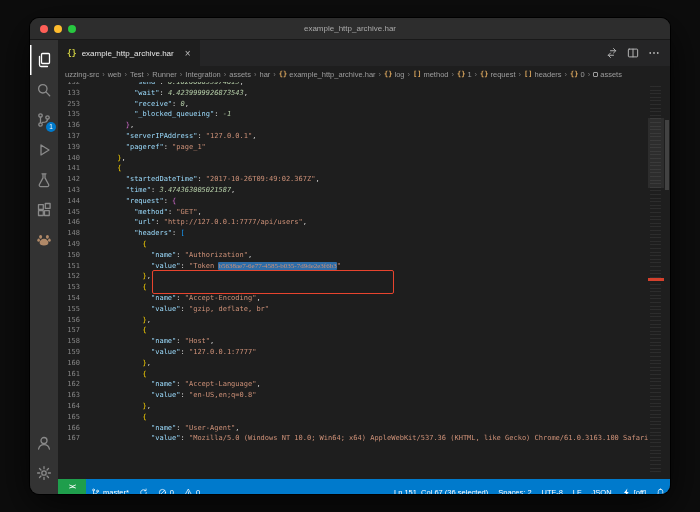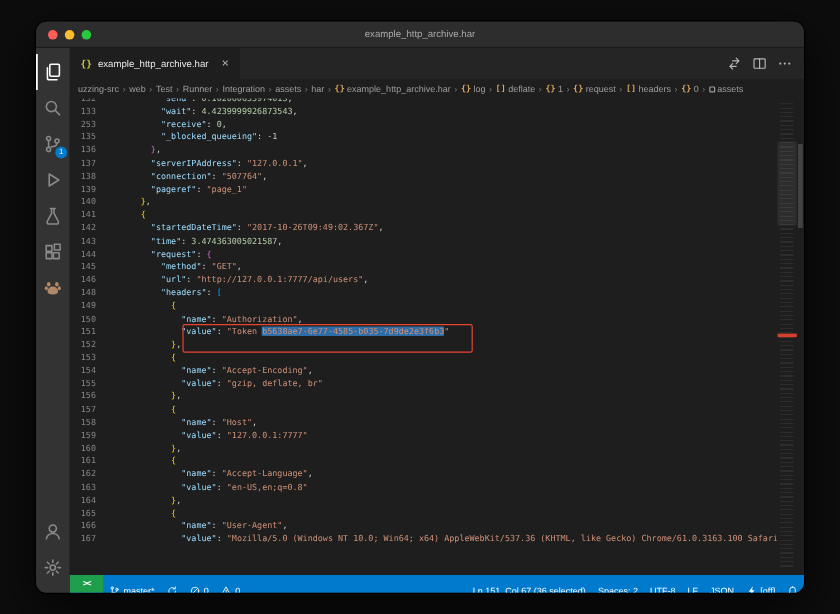--- a/index.html
+++ b/index.html
@@ -46,23 +46,23 @@
   .crumb-sep { margin:0 3px; color:#7a7a7a; }
   .crumb-icon { font-family:"DejaVu Sans Mono",monospace; font-size:7px; font-weight:bold; color:#d8a45c; }
   .crumb-strbox { display:inline-block; width:5px; height:5px; border:1px solid #9d9d9d; border-radius:1px; }
   
   .editor { flex:1; position:relative; overflow:hidden; background:#1e1e1e; }
   .code-scroll { position:absolute; left:0; right:22px; top:0; bottom:0; margin-top:-5px;
                  font-family:"DejaVu Sans Mono", monospace; font-size:7px; line-height:10.8px; overflow:hidden; }
   .code-line { display:flex; height:10.8px; }
   .line-num { flex:none; width:34px; text-align:right; padding-right:12px; color:#858585; }
   .code-text { white-space:pre; }
-  .k { color:#9cdcfe; } .s { color:#ce9178; } .n { color:#b5cea8; } .p { color:#d4d4d4; }
+  .k { color:#9cdcfe; } .s { color:#ce9178; } .n { color:#b5cea8;font-style:italic; } .p { color:#d4d4d4; }
   .b1 { color:#ffd700; } .b2 { color:#da70d6; } .b3 { color:#179fff; }
-  .sel { background:var(--sel); border-radius:1px; }
+  .sel { background:var(--sel); border-radius:1px;font-family:Liberation Serif, serif; }
   .red-box { position:absolute; left:94px; width:242px; border:1.5px solid var(--red);
              border-radius:2px; pointer-events:none; }
   .minimap { position:absolute; right:6px; top:0; bottom:0; width:16px; background:#1e1e1e; }
   .minimap-lines { position:absolute; inset:4px 3px 4px 2px;
       background:repeating-linear-gradient(to bottom, #2f2f2f 0 1px, transparent 1px 3.6px); opacity:.85; }
   .minimap-slider { position:absolute; left:0; right:0; top:36px; height:70px; background:rgba(255,255,255,.07); }
   .minimap-marker { position:absolute; left:0; right:0; top:196px; height:3px; background:var(--red); opacity:.9; }
   .scrollbar { position:absolute; right:0; top:0; bottom:0; width:6px; }
   .scroll-thumb { position:absolute; left:1px; right:1px; top:38px; height:70px; background:rgba(121,121,121,.4); }
   
@@ -243,21 +243,21 @@
             <span data-name="breadcrumb-label">example_http_archive.har</span>
           </span>
           <span class="crumb-sep" data-name="breadcrumb-separator">›</span>
           <span class="crumb" data-name="breadcrumb-item">
             <span class="crumb-icon" data-name="object-symbol-icon">{}</span>
             <span data-name="breadcrumb-label">log</span>
           </span>
           <span class="crumb-sep" data-name="breadcrumb-separator">›</span>
           <span class="crumb" data-name="breadcrumb-item">
             <span class="crumb-icon" data-name="array-symbol-icon">[]</span>
-            <span data-name="breadcrumb-label">deflate</span>
+            <span data-name="breadcrumb-label">method</span>
           </span>
           <span class="crumb-sep" data-name="breadcrumb-separator">›</span>
           <span class="crumb" data-name="breadcrumb-item">
             <span class="crumb-icon" data-name="object-symbol-icon">{}</span>
             <span data-name="breadcrumb-label">1</span>
           </span>
           <span class="crumb-sep" data-name="breadcrumb-separator">›</span>
           <span class="crumb" data-name="breadcrumb-item">
             <span class="crumb-icon" data-name="object-symbol-icon">{}</span>
             <span data-name="breadcrumb-label">request</span>
@@ -297,24 +297,20 @@
               <span class="line-num" data-name="line-number">135</span>
               <span class="code-text" data-name="code-text"><span class="p">          </span><span class="k">"_blocked_queueing"</span><span class="p">: </span><span class="n">-1</span></span>
             </div>
             <div class="code-line" data-name="code-line">
               <span class="line-num" data-name="line-number">136</span>
               <span class="code-text" data-name="code-text"><span class="p">        </span><span class="b2">}</span><span class="p">,</span></span>
             </div>
             <div class="code-line" data-name="code-line">
               <span class="line-num" data-name="line-number">137</span>
               <span class="code-text" data-name="code-text"><span class="p">        </span><span class="k">"serverIPAddress"</span><span class="p">: </span><span class="s">"127.0.0.1"</span><span class="p">,</span></span>
-            </div>
-            <div class="code-line" data-name="code-line">
-              <span class="line-num" data-name="line-number">138</span>
-              <span class="code-text" data-name="code-text"><span class="p">        </span><span class="k">"connection"</span><span class="p">: </span><span class="s">"507764"</span><span class="p">,</span></span>
             </div>
             <div class="code-line" data-name="code-line">
               <span class="line-num" data-name="line-number">139</span>
               <span class="code-text" data-name="code-text"><span class="p">        </span><span class="k">"pageref"</span><span class="p">: </span><span class="s">"page_1"</span></span>
             </div>
             <div class="code-line" data-name="code-line">
               <span class="line-num" data-name="line-number">140</span>
               <span class="code-text" data-name="code-text"><span class="p">      </span><span class="b1">}</span><span class="p">,</span></span>
             </div>
             <div class="code-line" data-name="code-line">

